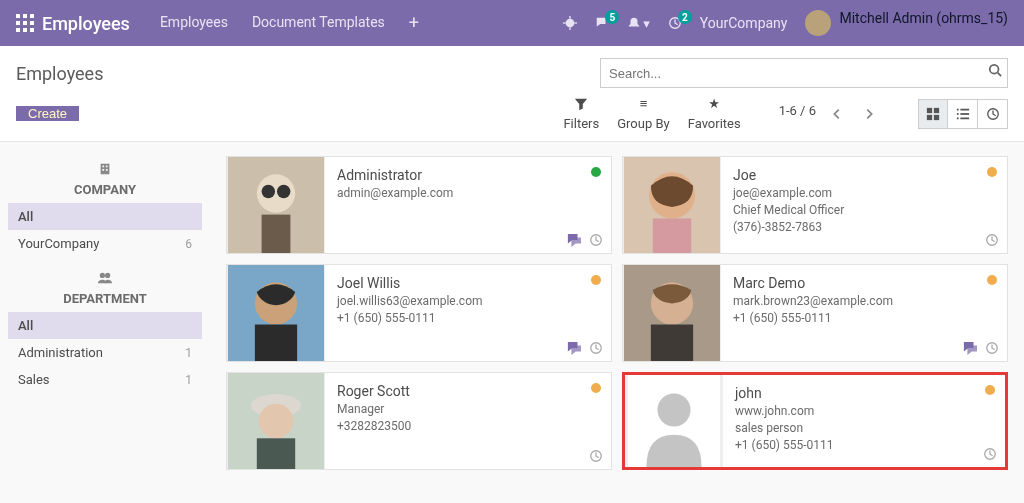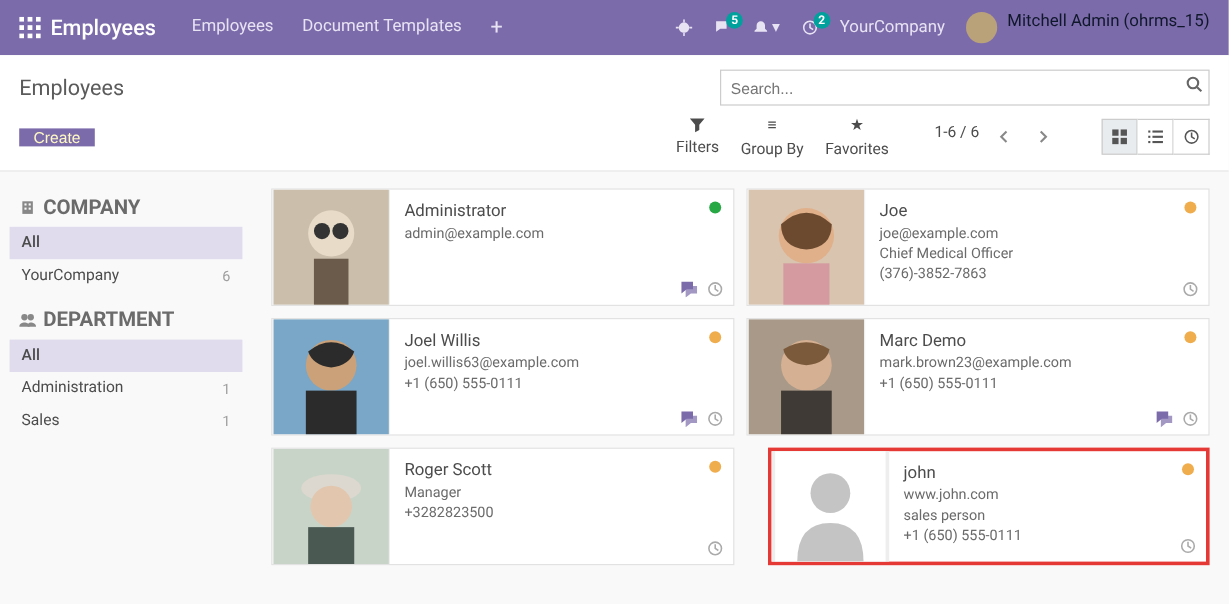--- a/index.html
+++ b/index.html
@@ -31,28 +31,28 @@
   .filter-btn { display: flex; align-items: center; gap: 5px; color: #4c4c4c; font-size: 13px; cursor: pointer; flex-direction: column; }
   .pager { display: flex; gap: 10px; margin-left: 20px; }
   .pager-arrow { color: #888; cursor: pointer; padding: 4px; }
   .view-switch { display: flex; margin-left: 20px; }
   .view-btn { width: 30px; height: 30px; display: flex; align-items: center; justify-content: center; border: 1px solid #ccc; background: #fff; cursor: pointer; color: #555;}
   .view-btn.active { background: #e9ecef; }
   .view-btn + .view-btn { border-left: none; }
   
   .main { display: flex; }
   .sidebar { width: 210px; padding: 14px 8px; }
-  .sb-heading { display: flex; align-items: center; gap: 6px; color: #6b6b6b; font-weight: bold; font-size: 17px; margin: 6px 0; padding: 0 8px; }
+  .sb-heading { display: flex; align-items: center; gap: 6px; color: #6b6b6b; font-weight: bold; font-size: 13px; margin: 6px 0; padding: 0 8px; flex-direction: column; }
   .sb-item { display: flex; justify-content: space-between; align-items: center; padding: 6px 10px; cursor: pointer; color: #4c4c4c; font-size: 13px; }
   .sb-item.active { background: #e1dced; font-weight: 500; }
   .sb-count { color: #9e9e9e; font-size: 12px; }
   .content { flex: 1; padding: 14px 16px; }
   .cards-grid { display: grid; grid-template-columns: 1fr 1fr; gap: 10px; }
   .card { background: #fff; border: 1px solid #e2e2e2; display: flex; height: 98px; position: relative; }
-  .card.highlight { border: 3px solid #e53935; margin-left: 18px; }
+  .card.highlight { border: 3px solid #e53935; }
   .card-photo { width: 98px; height: 100%; background: #eee; flex: none; }
   .card-photo svg { width: 100%; height: 100%; display: block; }
   .card-body { padding: 10px 12px; flex: 1; display: flex; flex-direction: column; gap: 3px; font-size: 12px; color: #4c4c4c; }
   .card-body .name { font-size: 14px; color: #4c4c4c; }
   .card-body .sub { color: #6b6b6b; }
   .status-dot { position: absolute; top: 10px; right: 10px; width: 10px; height: 10px; border-radius: 50%; }
   .status-dot.green { background: #28a745; }
   .status-dot.orange { background: #f0ad4e; }
   .card-icons { position: absolute; bottom: 6px; right: 8px; display: flex; gap: 8px; color: #aaa; }
   .card-icons .msg { color: #7c6bab; }

